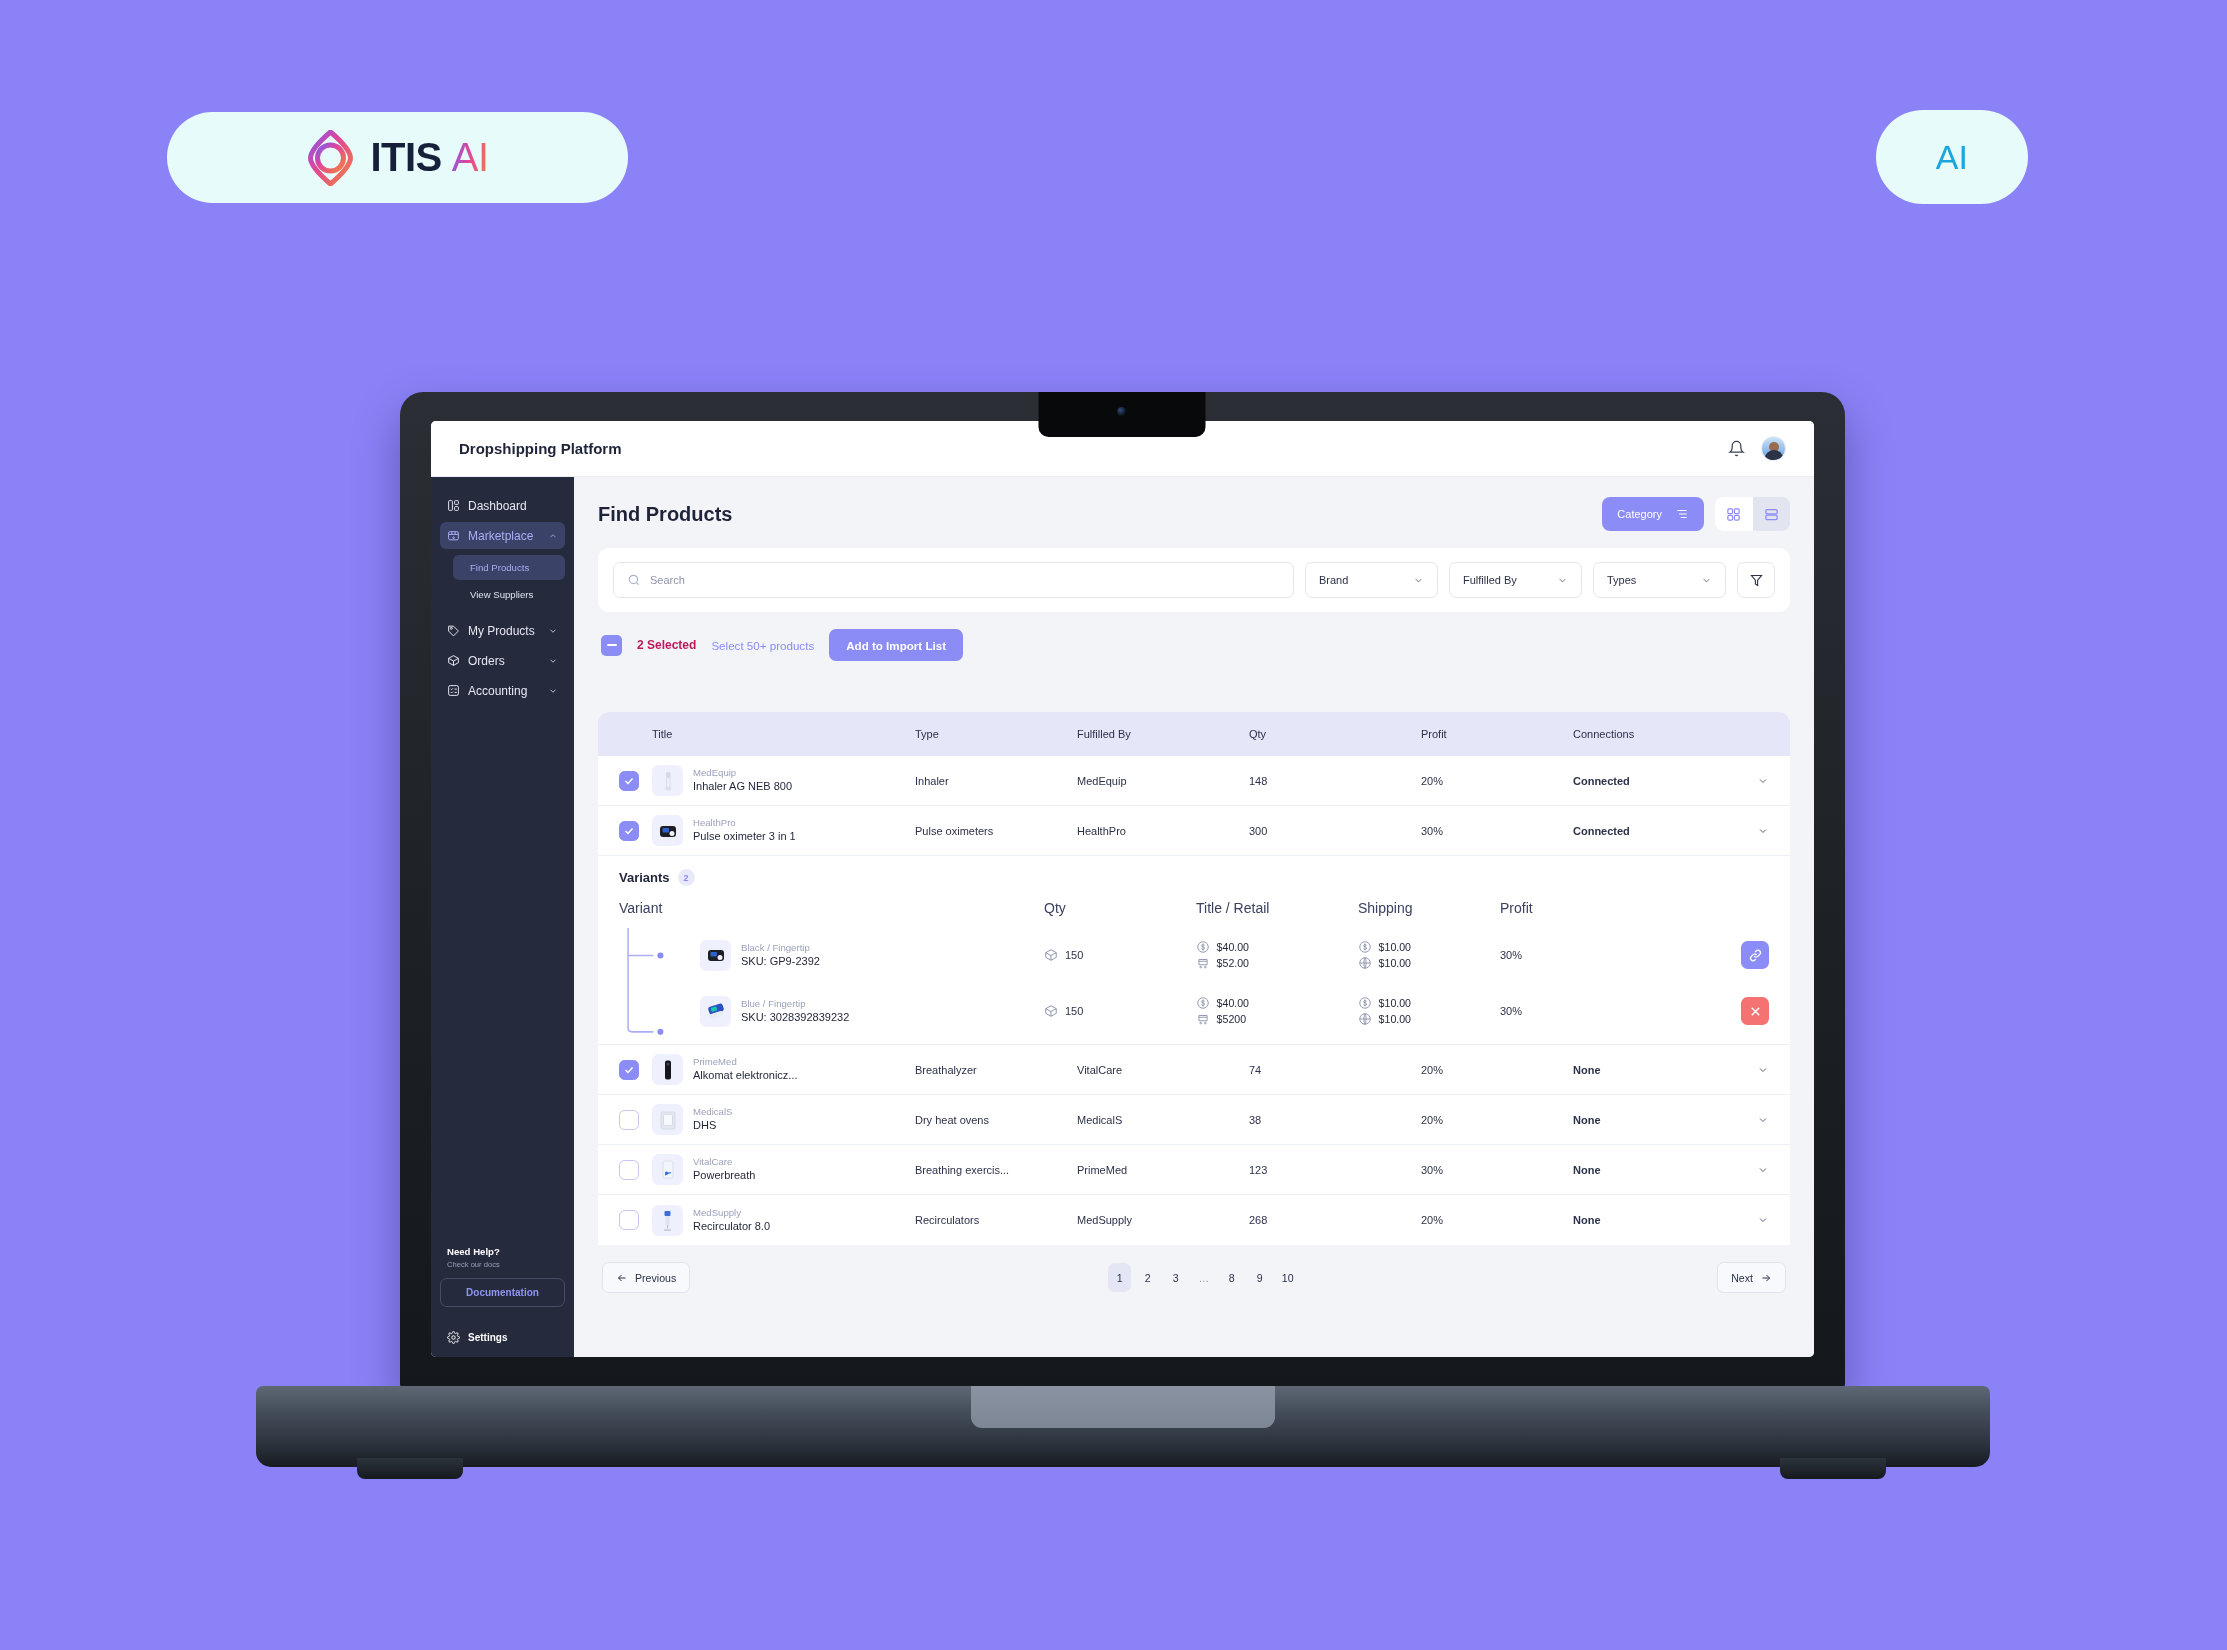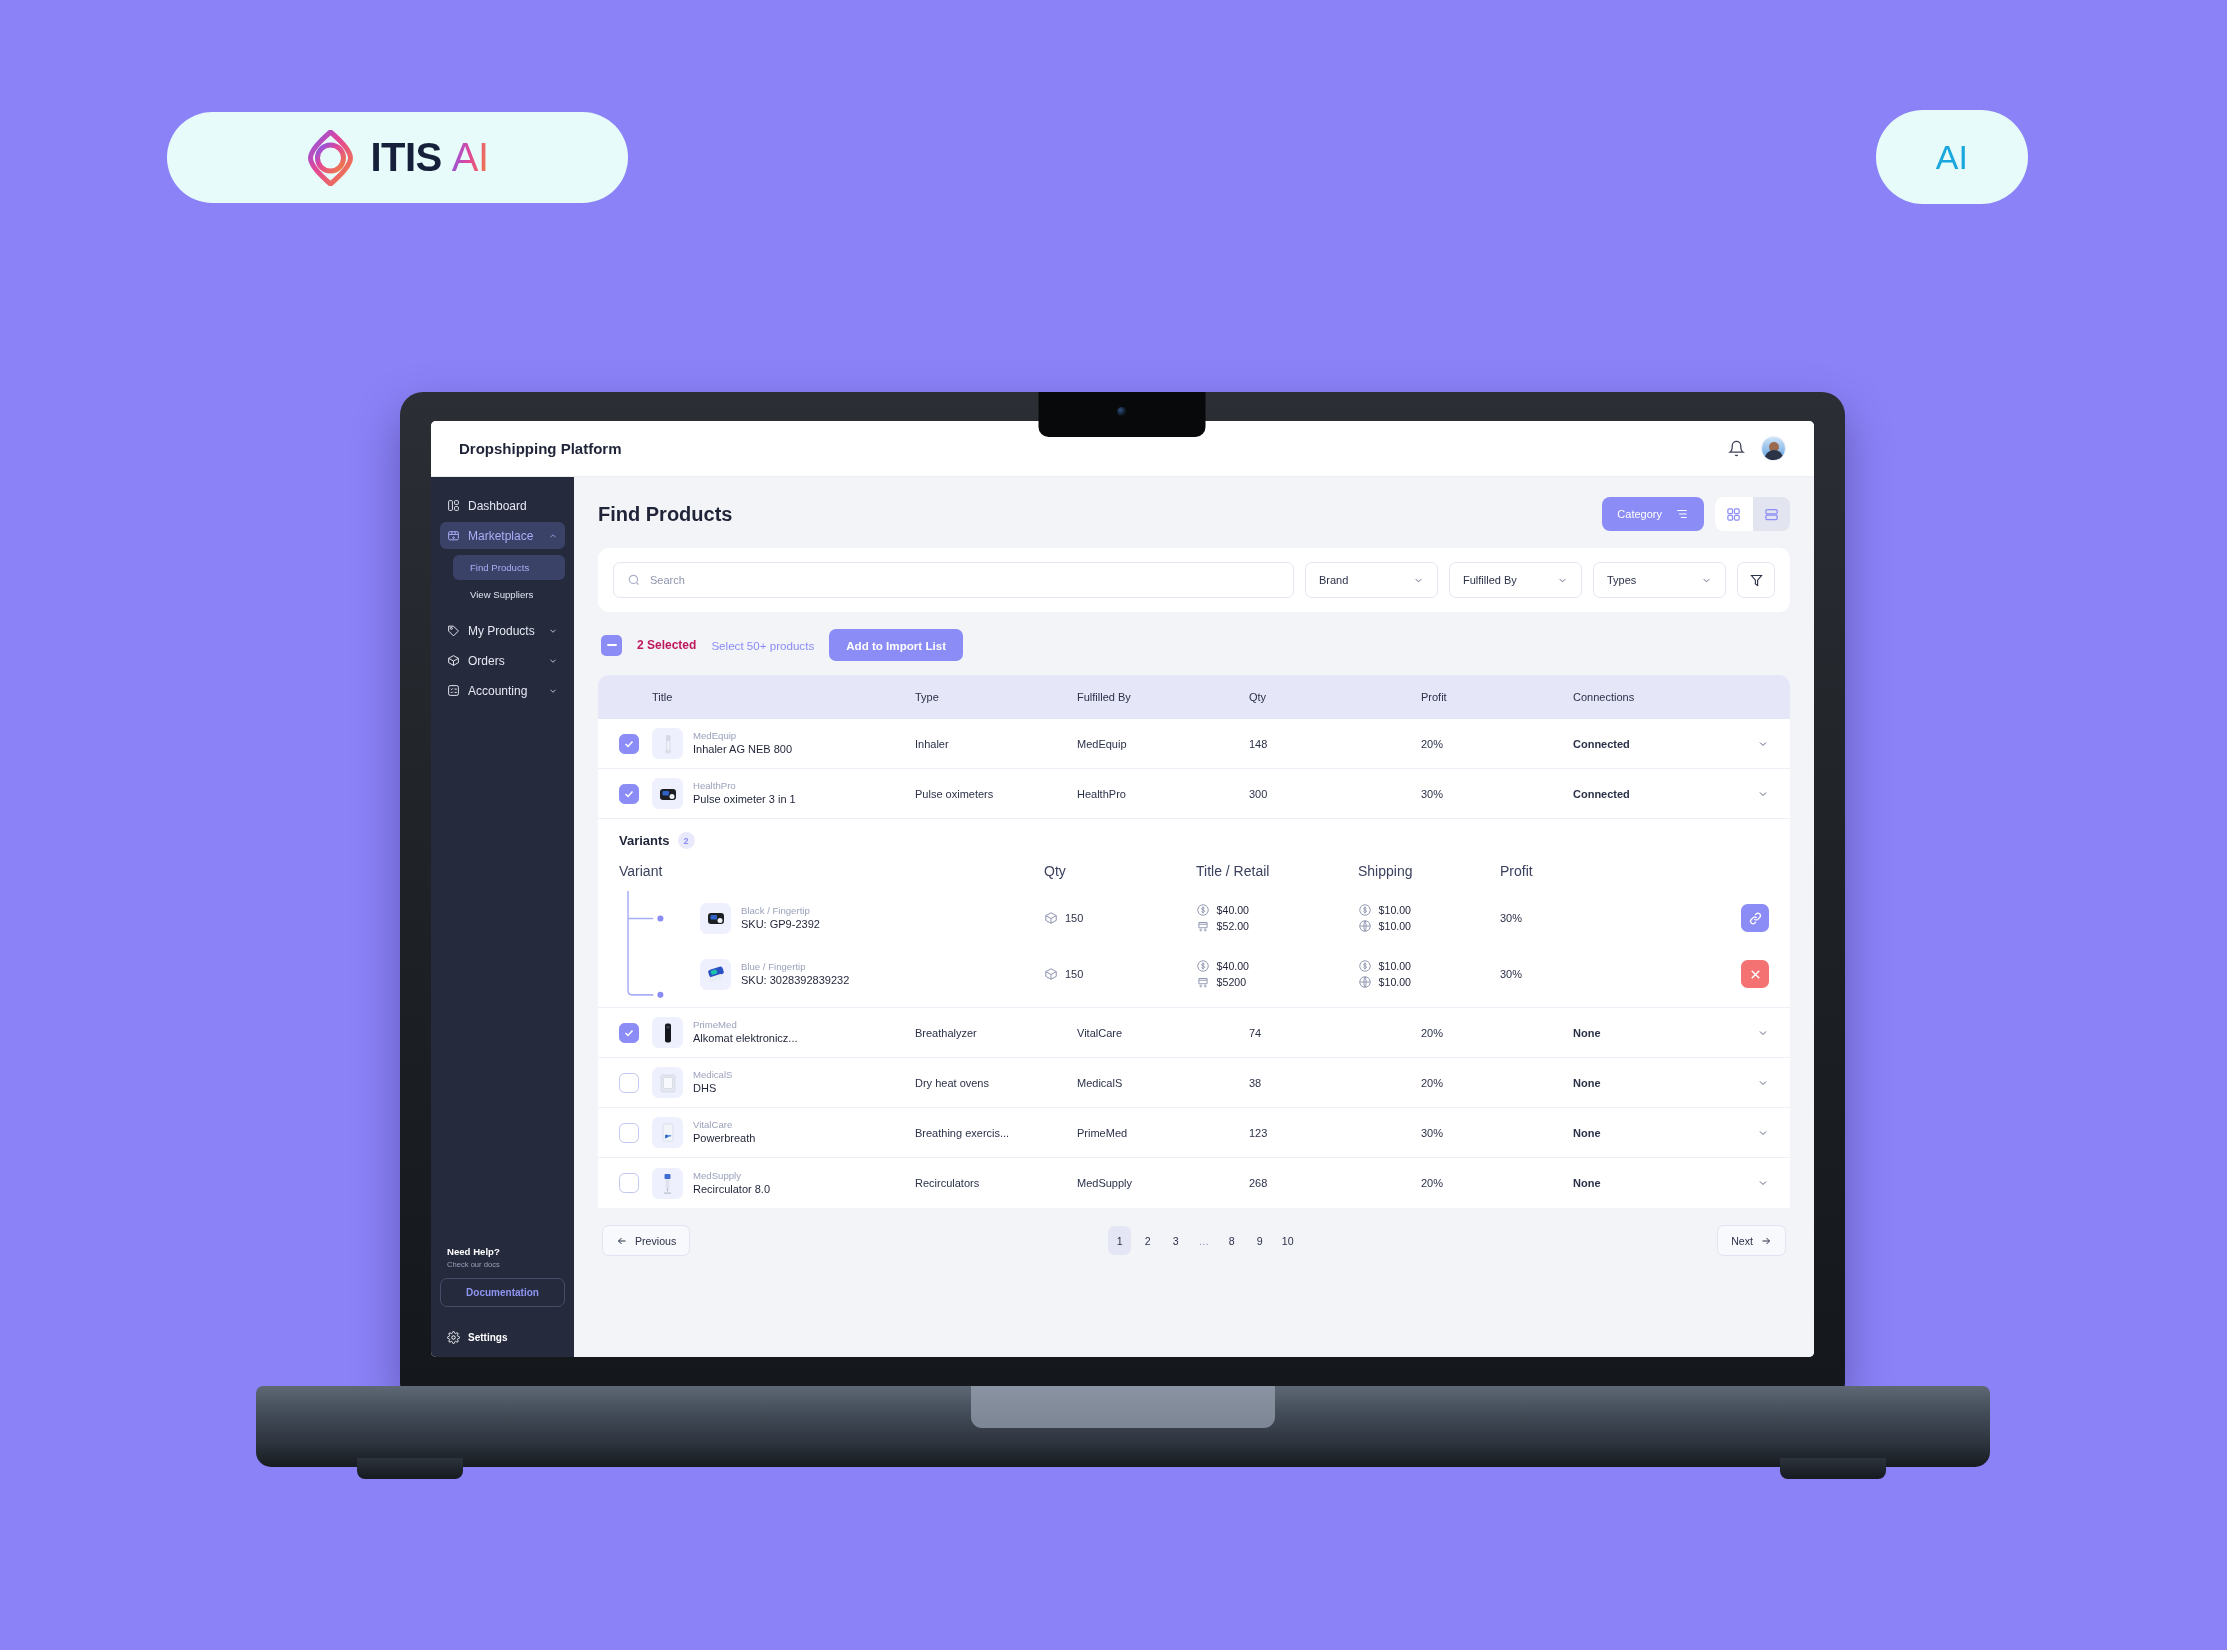--- a/index.html
+++ b/index.html
@@ -208,21 +208,21 @@
   .sel-count { font-size: 12px; font-weight: 600; color: #be185d; }
   .sel-link { font-size: 11.6px; color: #8b8cf5; font-weight: 500; cursor: pointer; }
   .import-btn {
     height: 32px; padding: 0 17px; border-radius: 7px; border: none;
     background: #8b8cf5; color: #fff; font-size: 11.6px; font-weight: 700;
     cursor: pointer; font-family: inherit;
   }
 
   
   .table-card {
-    background: #ffffff; border-radius: 11px 11px 0 0; overflow: hidden; flex: none;
+    background: #ffffff; border-radius: 11px 11px 0 0; overflow: hidden; flex: none; margin-top: 37px;
   }
   .thead {
     display: flex; align-items: center; background: #e5e6f8;
     height: 44px; padding: 0 21px; color: #2b3149; font-size: 11px; font-weight: 500;
   }
   .c-check { width: 33px; flex: none; }
   .c-title { width: 263px; flex: none; }
   .c-type  { width: 162px; flex: none; }
   .c-ful   { width: 172px; flex: none; }
   .c-qty   { width: 172px; flex: none; }

